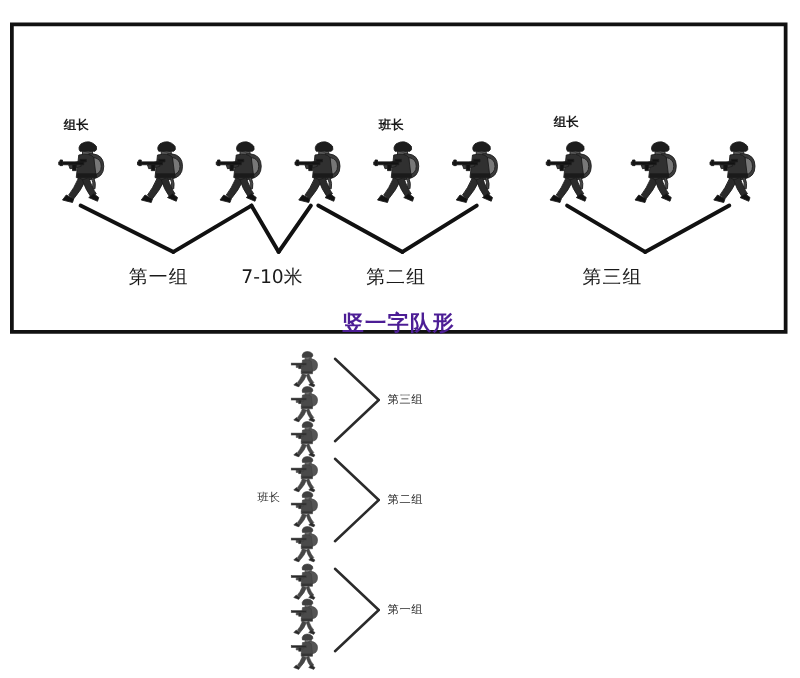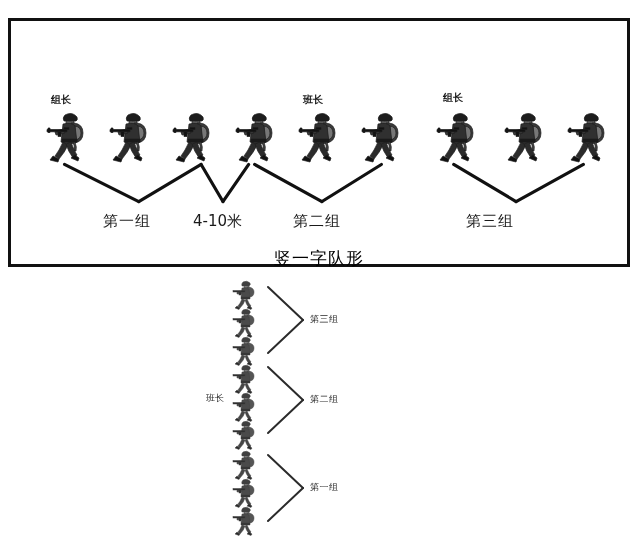--- a/index.html
+++ b/index.html
@@ -70,22 +70,22 @@
   .dist-label {
     position: absolute;
     font-size: 15px;
     color: #1a1a1a;
     white-space: nowrap;
   }
 
   .title-main {
     position: absolute;
     font-size: 17px;
-    font-weight: normal;
-    color: #000000;
+    font-weight: bold;
+    color: #4c1d95;
     white-space: nowrap;
     letter-spacing: 1px;
   }
 
   .bracket-layer {
     position: absolute;
     left: 0; top: 0;
     width: 100%;
     height: 100%;
     pointer-events: none;
@@ -430,21 +430,21 @@
       <line x1="314" y1="185" x2="374" y2="147" stroke="#111" stroke-width="3.2" stroke-linecap="round"></line>
     </g>
         <g>
       <line x1="447" y1="147" x2="510" y2="185" stroke="#111" stroke-width="3.2" stroke-linecap="round"></line>
       <line x1="510" y1="185" x2="578" y2="147" stroke="#111" stroke-width="3.2" stroke-linecap="round"></line>
     </g>
       </svg>
 
     <div id="top-groups">
         <div class="grouplabel" style="left: 92px; top: 191px;">第一组</div>
-        <div class="dist-label" style="left: 182px; top: 191px;">4-10米</div>
+        <div class="dist-label" style="left: 182px; top: 191px;">7-10米</div>
         <div class="grouplabel" style="left: 282px; top: 191px;">第二组</div>
         <div class="grouplabel" style="left: 455px; top: 191px;">第三组</div>
       </div>
 
     <div class="title-main" style="left:263px; top:226px;">竖一字队形</div>
   </div>
 
   <div class="panel" id="panel-horizontal" style="left:0; top:0; width:640px; height:542px;">
 
     <div id="bot-soldiers">

